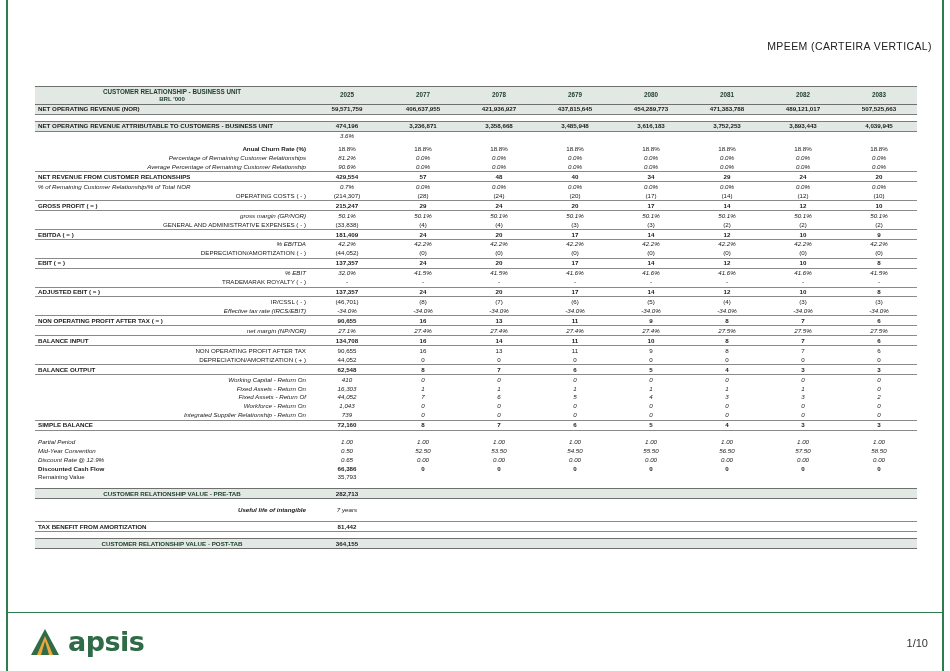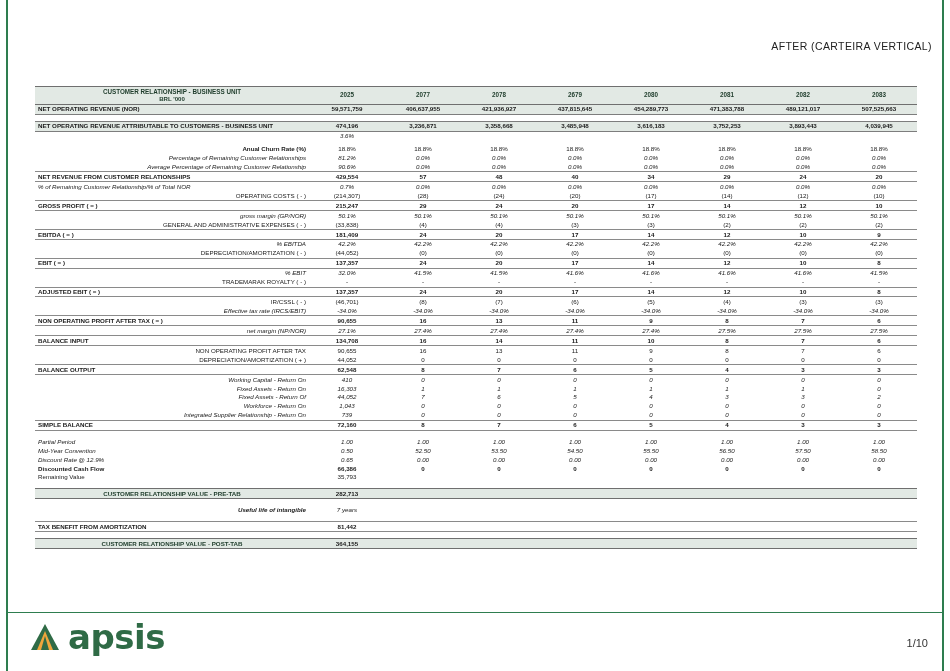--- a/index.html
+++ b/index.html
@@ -99,42 +99,42 @@
   }
 
   
   .footer-logo {
     position:absolute;
     left:28px; bottom:14px;
     display:flex; align-items:center; gap:6px;
   }
   .logo-mark { width:34px; height:30px; }
   .logo-text {
-    font-size:34px; font-weight:bold; color:#2f6b46;
+    font-size:27px; font-weight:bold; color:#2f6b46;
     letter-spacing:-0.5px;
     font-family:"DejaVu Sans", sans-serif;
     text-align:right;
   }
   .page-num {
     position:absolute;
     right:22px; bottom:22px;
     font-size:11px; color:#333;
   }
   .footer-rule {
     position:absolute; left:6px; right:6px; bottom:58px;
     height:1px; background:#2e7d4f;
   }
 </style>
 </head>
 <body>
 
 <div class="slide-edge-left"></div>
 <div class="slide-edge-right"></div>
 
-<div class="header-title">AFTER (CARTEIRA VERTICAL)</div>
+<div class="header-title">MPEEM (CARTEIRA VERTICAL)</div>
 
 <div class="table-wrap">
   <table class="fin">
     <colgroup>
       <col class="lbl">
         <col class="yr">
         <col class="yr">
         <col class="yr">
         <col class="yr">
         <col class="yr">

